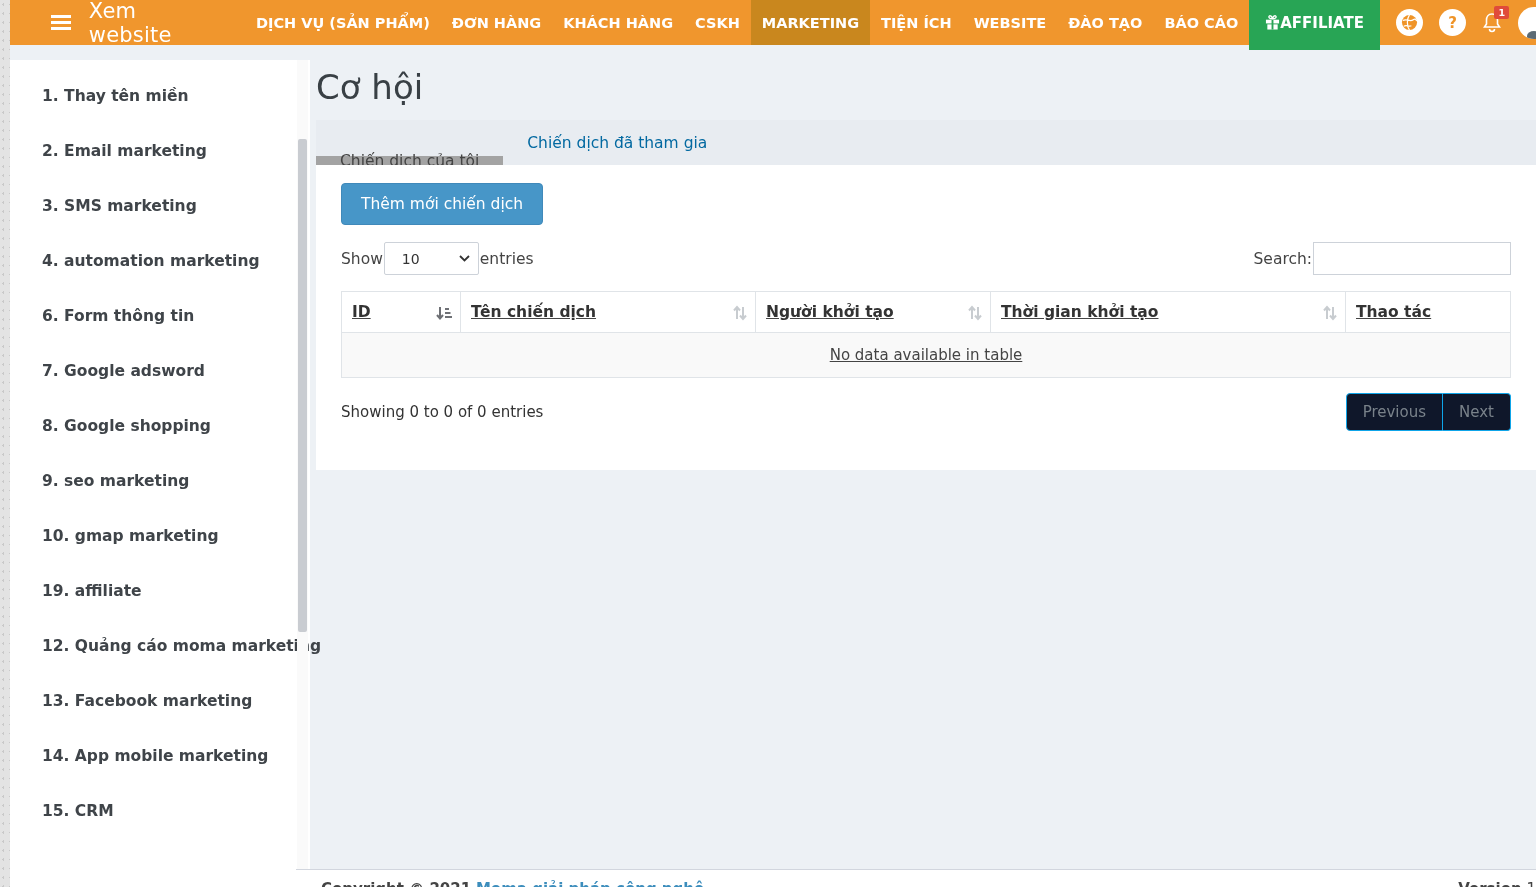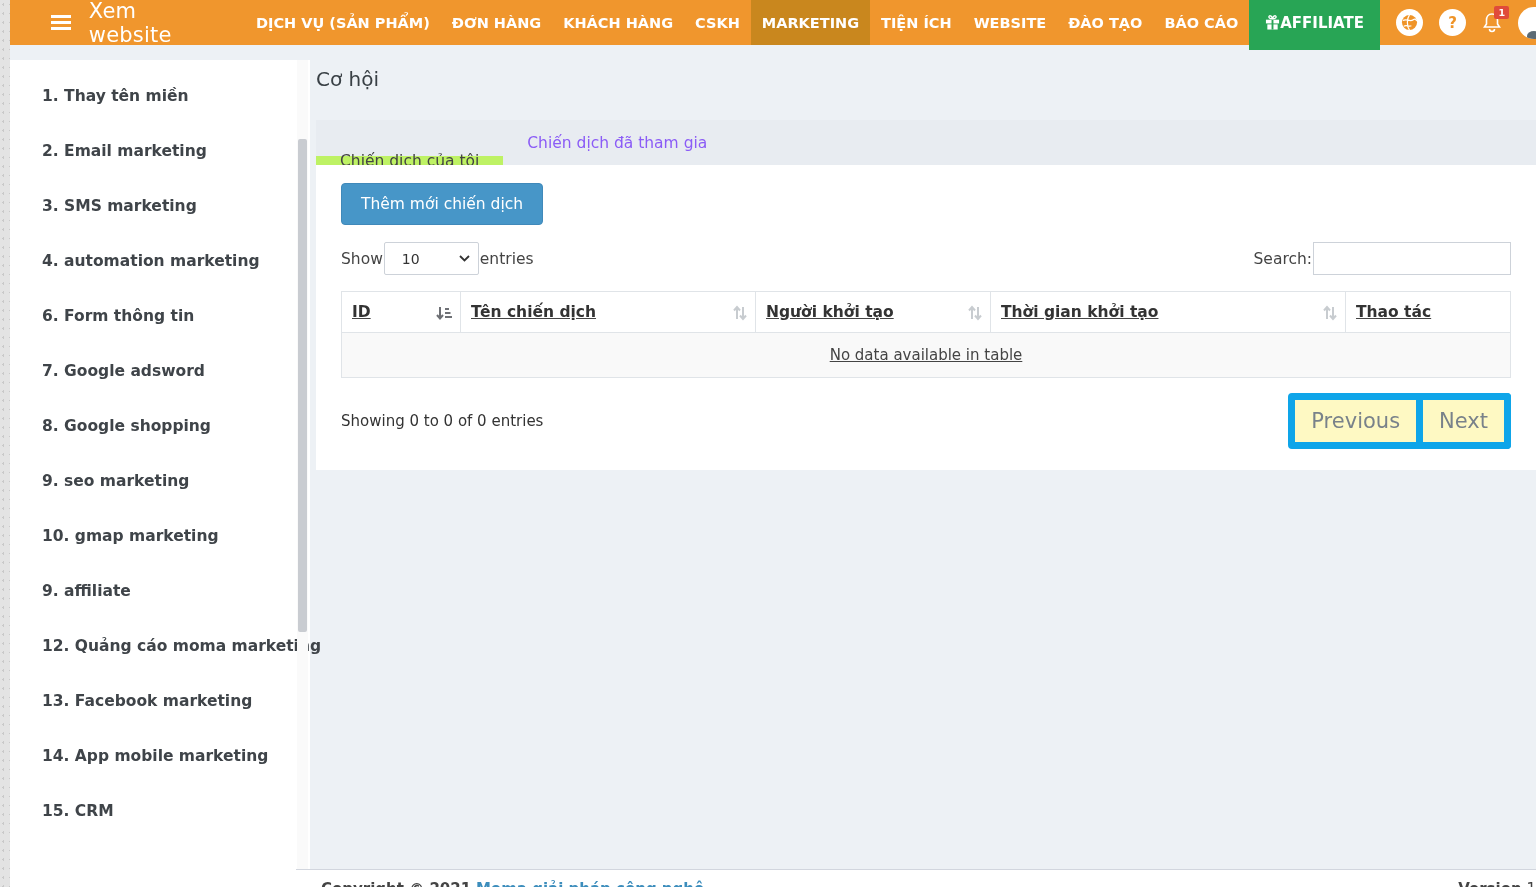--- a/index.html
+++ b/index.html
@@ -44,32 +44,32 @@
   .sidebar ul { list-style:none; padding-top:8px; }
   .sidebar li { height:55px; display:flex; align-items:center; padding-left:32px;
     font-size:15.5px; font-weight:600; color:#3f4449; cursor:pointer; white-space:nowrap; }
   .side-scrollbar { position:absolute; right:2px; top:0; width:11px; height:100%;
     background:#fafafa; }
   .side-thumb { position:absolute; left:1px; top:79px; width:9px; height:493px;
     background:#c9ccd1; border-radius:2px; }
 
   
   .main { position:absolute; left:296px; top:45px; width:1240px; height:842px; }
-  .page-title { font-size:20px; font-weight:500; color:#394045; padding:22px 0 0 20px; }
+  .page-title { font-size:34px; font-weight:500; color:#394045; padding:22px 0 0 20px; }
   .breadcrumb { position:absolute; left:1041px; top:78px; display:flex; align-items:center;
     gap:7px; font-size:14px; white-space:nowrap; }
   .breadcrumb .home { color:#444; cursor:pointer; display:flex; align-items:center; gap:6px; }
   .breadcrumb .sep { color:#aeb6bd; font-size:12px; }
   .breadcrumb .current { color:#7a828a; }
 
   .tabs-row { position:absolute; left:20px; right:0; top:75px; height:45px;
     background:#e8ecf1; display:flex; }
   .tab { display:flex; align-items:center; padding:0 24px; font-size:15.5px; cursor:pointer; }
-  .tab.active { background:#bef264; color:#444;margin-top:36px; }
-  .tab.inactive { color:#8b5cf6; }
+  .tab.active { background:#a3a3a3; color:#444;margin-top:36px; }
+  .tab.inactive { color:#0369a1; }
 
   .panel { position:absolute; left:20px; right:0; top:120px; height:305px; background:#fff;
     padding:18px 25px; }
   .btn-add { background:#4796c8; border:1px solid #4089ba; color:#fff; font-size:15.5px;
     font-family:inherit; border-radius:4px; padding:11px 19px; cursor:pointer; }
   .controls { display:flex; justify-content:space-between; align-items:center; margin-top:17px; }
   .ctrl-left, .ctrl-right { display:flex; align-items:center; gap:1px; font-size:15.5px; color:#444; }
   .select-wrap { position:relative; }
   .page-size { width:95px; height:33px; border:1px solid #cdd2d9; border-radius:2px;
     font-family:inherit; font-size:14px; color:#333; padding-left:17px;
@@ -80,21 +80,21 @@
 
   table.datatable { margin-top:16px; width:100%; border-collapse:collapse;text-decoration:underline; }
   table.datatable th { border:1px solid #e0e4e8; text-align:left; font-size:15.5px;
     color:#333; padding:11px 10px; cursor:pointer; position:relative; }
   table.datatable th .sort { position:absolute; right:8px; top:13px; }
   table.datatable td.empty { border:1px solid #e0e4e8; background:#f9f9f9; text-align:center;
     font-size:15px; color:#444; padding:13px; }
   .table-foot { display:flex; justify-content:space-between; align-items:center; margin-top:15px; }
   .summary { font-size:15px; color:#333; }
   .pager { display:flex; }
-  .page-btn { background:#fef9c3; border:7px solid #0ea5e9; color:#79828a; font-size:21px;
+  .page-btn { background:#0f172a; border:1px solid #0ea5e9; color:#79828a; font-size:15px;
     font-family:inherit; padding:9px 16px; cursor:pointer; }
   .page-btn.prev { border-radius:4px 0 0 4px; }
   .page-btn.next { border-radius:0 4px 4px 0; border-left:none; }
 
   .app-footer { position:absolute; left:0; right:-16px; top:824px; height:70px;
     background:#fff; border-top:1px solid #d2d6de; padding:10px 25px; font-size:15px; }
   .app-footer .copy { font-weight:700; color:#444; }
   .app-footer a { color:#3c8dbc; text-decoration:none; font-weight:700; cursor:pointer; }
   .version { position:absolute; right:16px; top:10px; color:#444; white-space:nowrap; }
   .version b { font-weight:700; }
@@ -158,21 +158,21 @@
   <ul>
     <li>1. Thay tên miền</li>
     <li>2. Email marketing</li>
     <li>3. SMS marketing</li>
     <li>4. automation marketing</li>
     <li>6. Form thông tin</li>
     <li>7. Google adsword</li>
     <li>8. Google shopping</li>
     <li>9. seo marketing</li>
     <li>10. gmap marketing</li>
-    <li>9. affiliate</li>
+    <li>19. affiliate</li>
     <li>12. Quảng cáo moma marketing</li>
     <li>13. Facebook marketing</li>
     <li>14. App mobile marketing</li>
     <li>15. CRM</li>
   </ul>
   <div class="side-scrollbar">
     <div class="side-thumb"></div>
   </div>
 </div>
 

